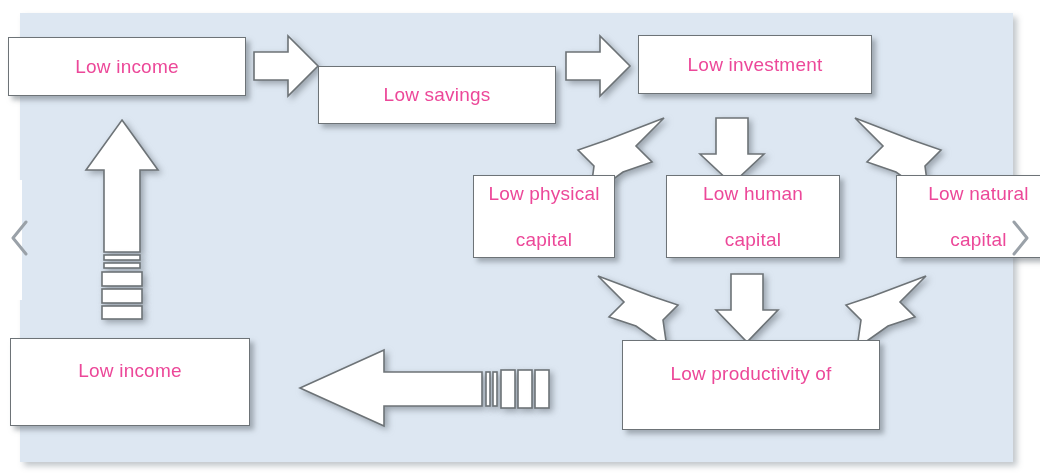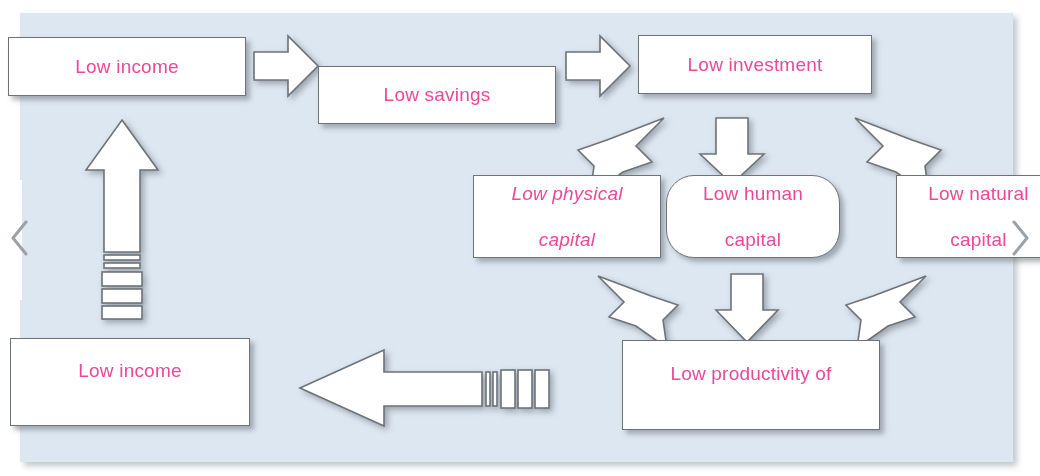--- a/index.html
+++ b/index.html
@@ -175,28 +175,28 @@
   </div>
 
   <div class="box" style="left:318px; top:38px;  width:238px; height:58px;margin-top:28px;">
     <span>Low savings</span>
   </div>
 
   <div class="box" style="left:638px; top:35px;  width:234px; height:59px;">
     <span>Low investment</span>
   </div>
 
-  <div class="box" style="left:473px; top:175px; width:188px; height:83px;font-style:italic;">
+  <div class="box" style="left:473px; top:175px; width:142px; height:83px;">
     <span>
       <span>Low physical</span><br>
       <span>capital</span>
     </span>
   </div>
 
-  <div class="box" style="left:666px; top:175px; width:174px; height:83px;border-radius:28px;">
+  <div class="box" style="left:666px; top:175px; width:174px; height:83px;">
     <span>
       <span>Low human</span><br>
       <span>capital</span>
     </span>
   </div>
 
   <div class="box" style="left:896px; top:175px; width:165px; height:83px;">
     <span>
       <span>Low natural</span><br>
       <span>capital</span>

